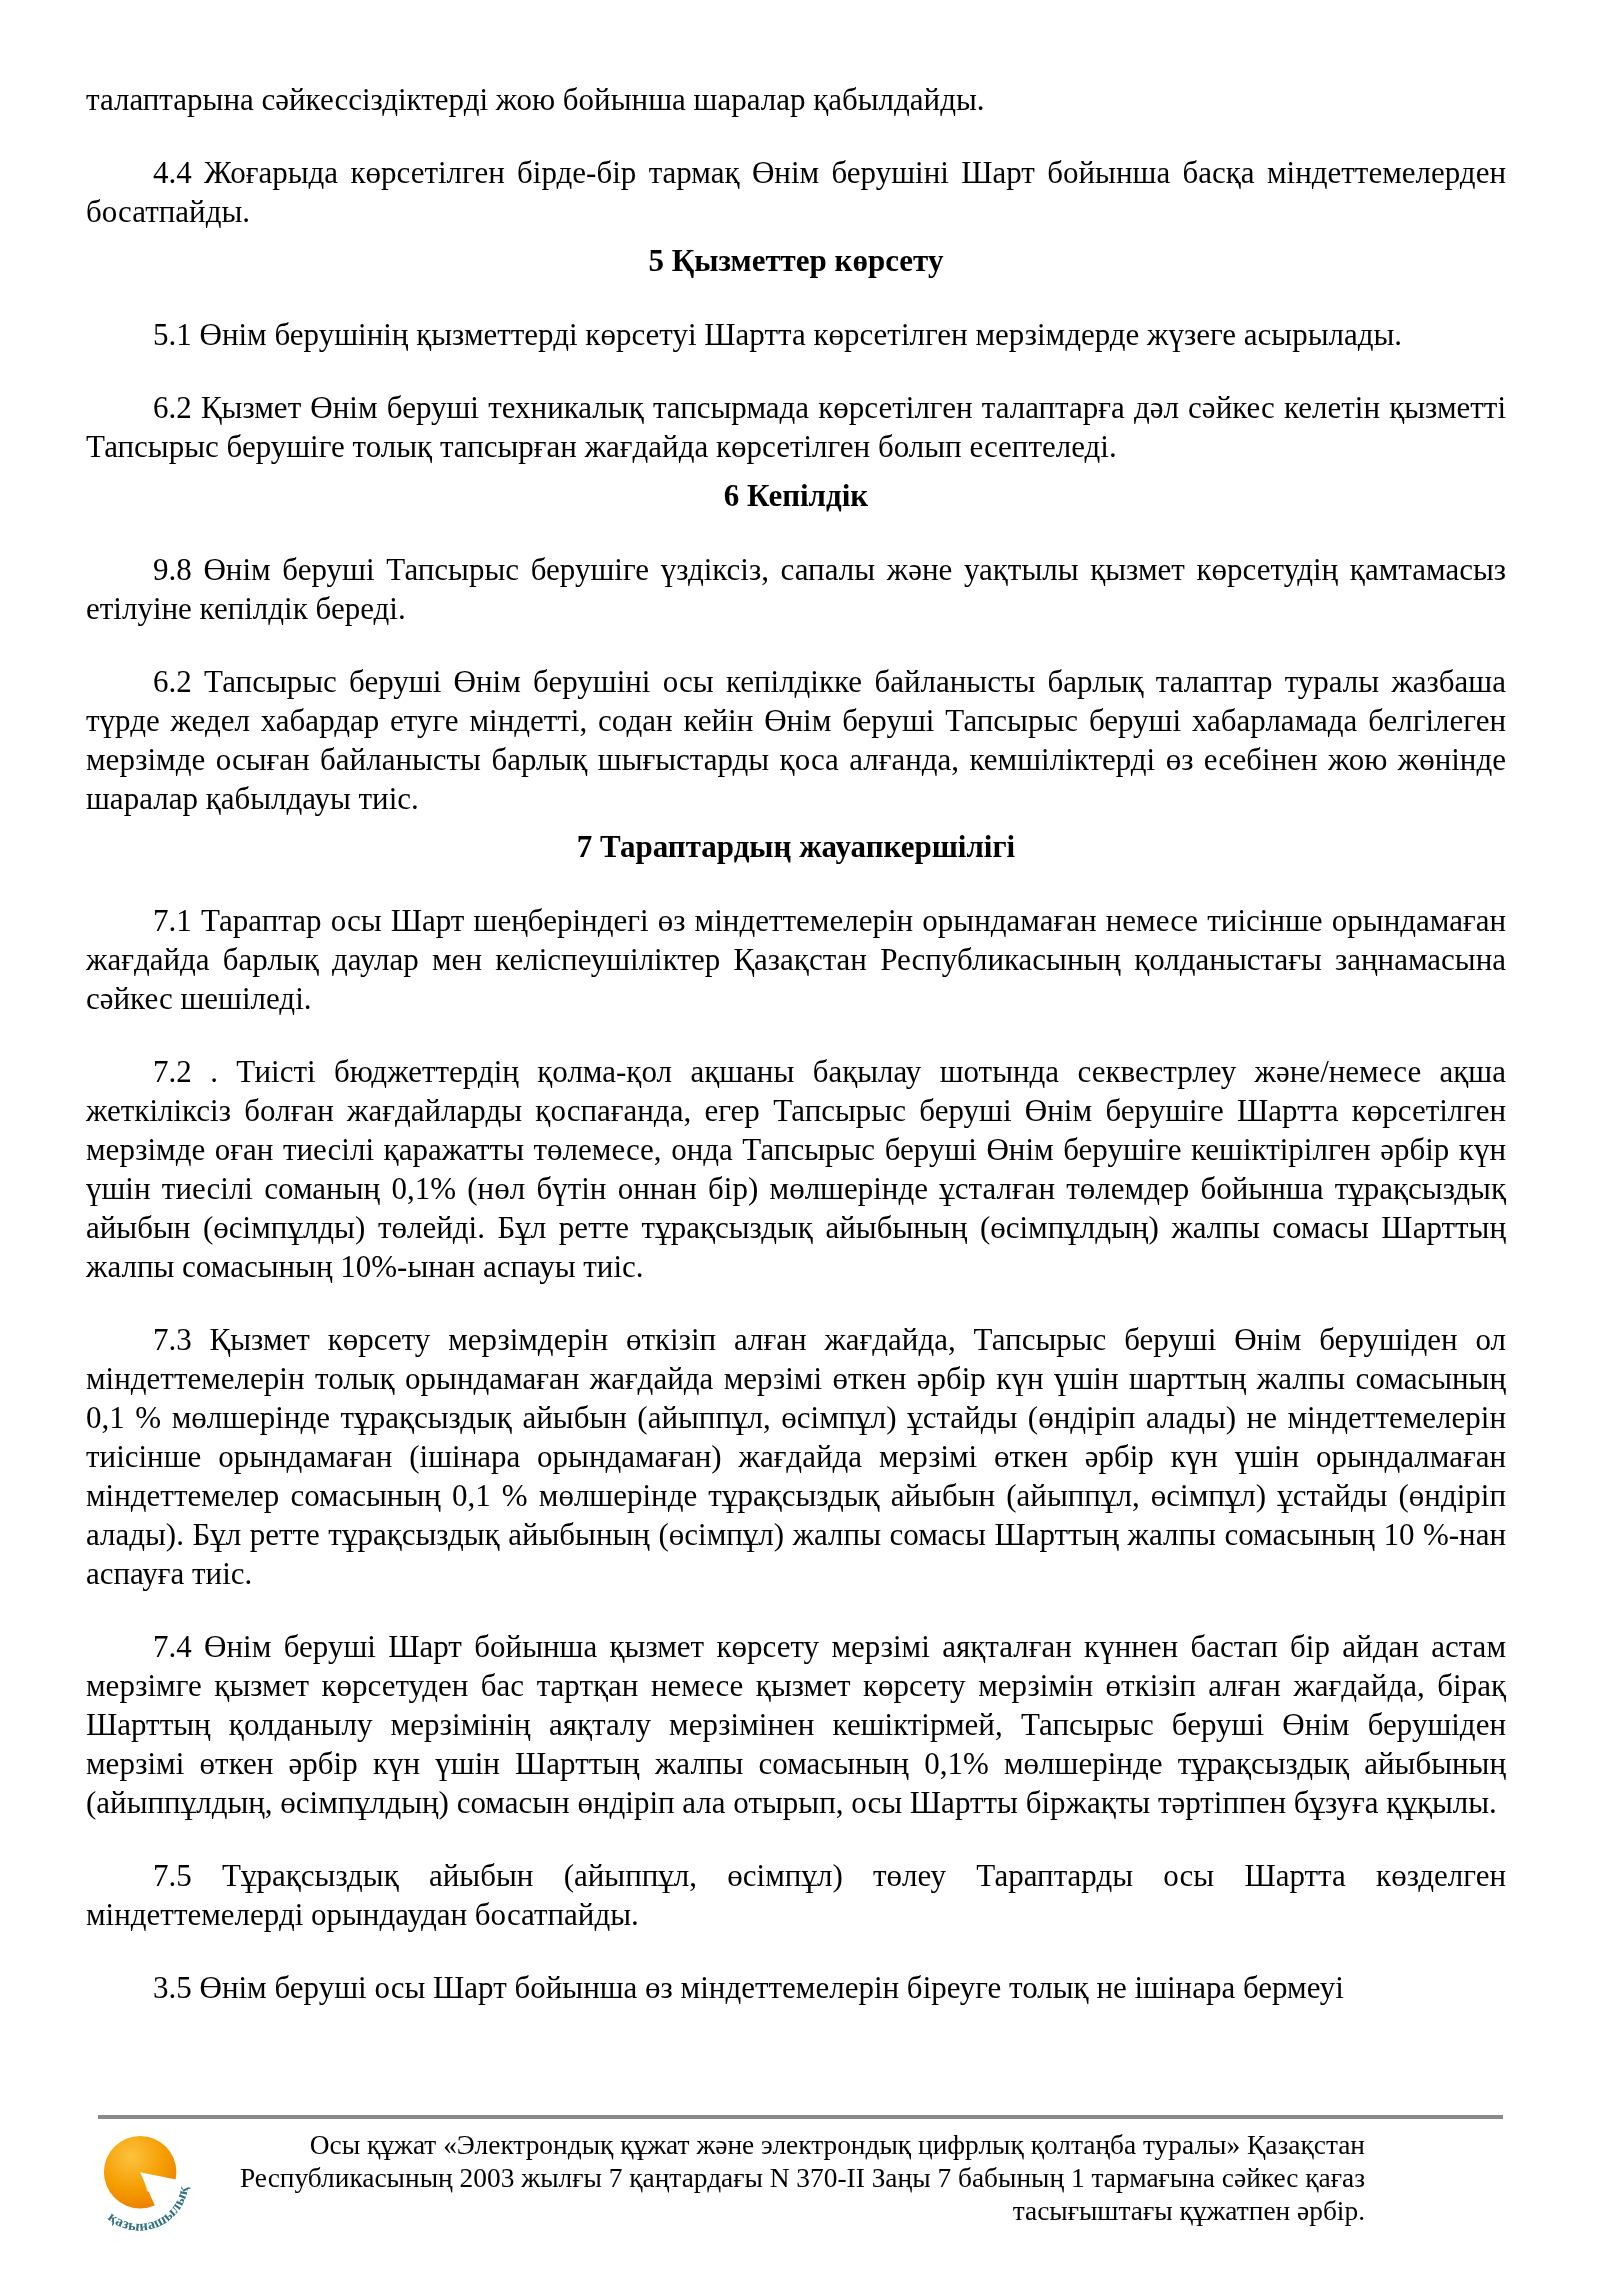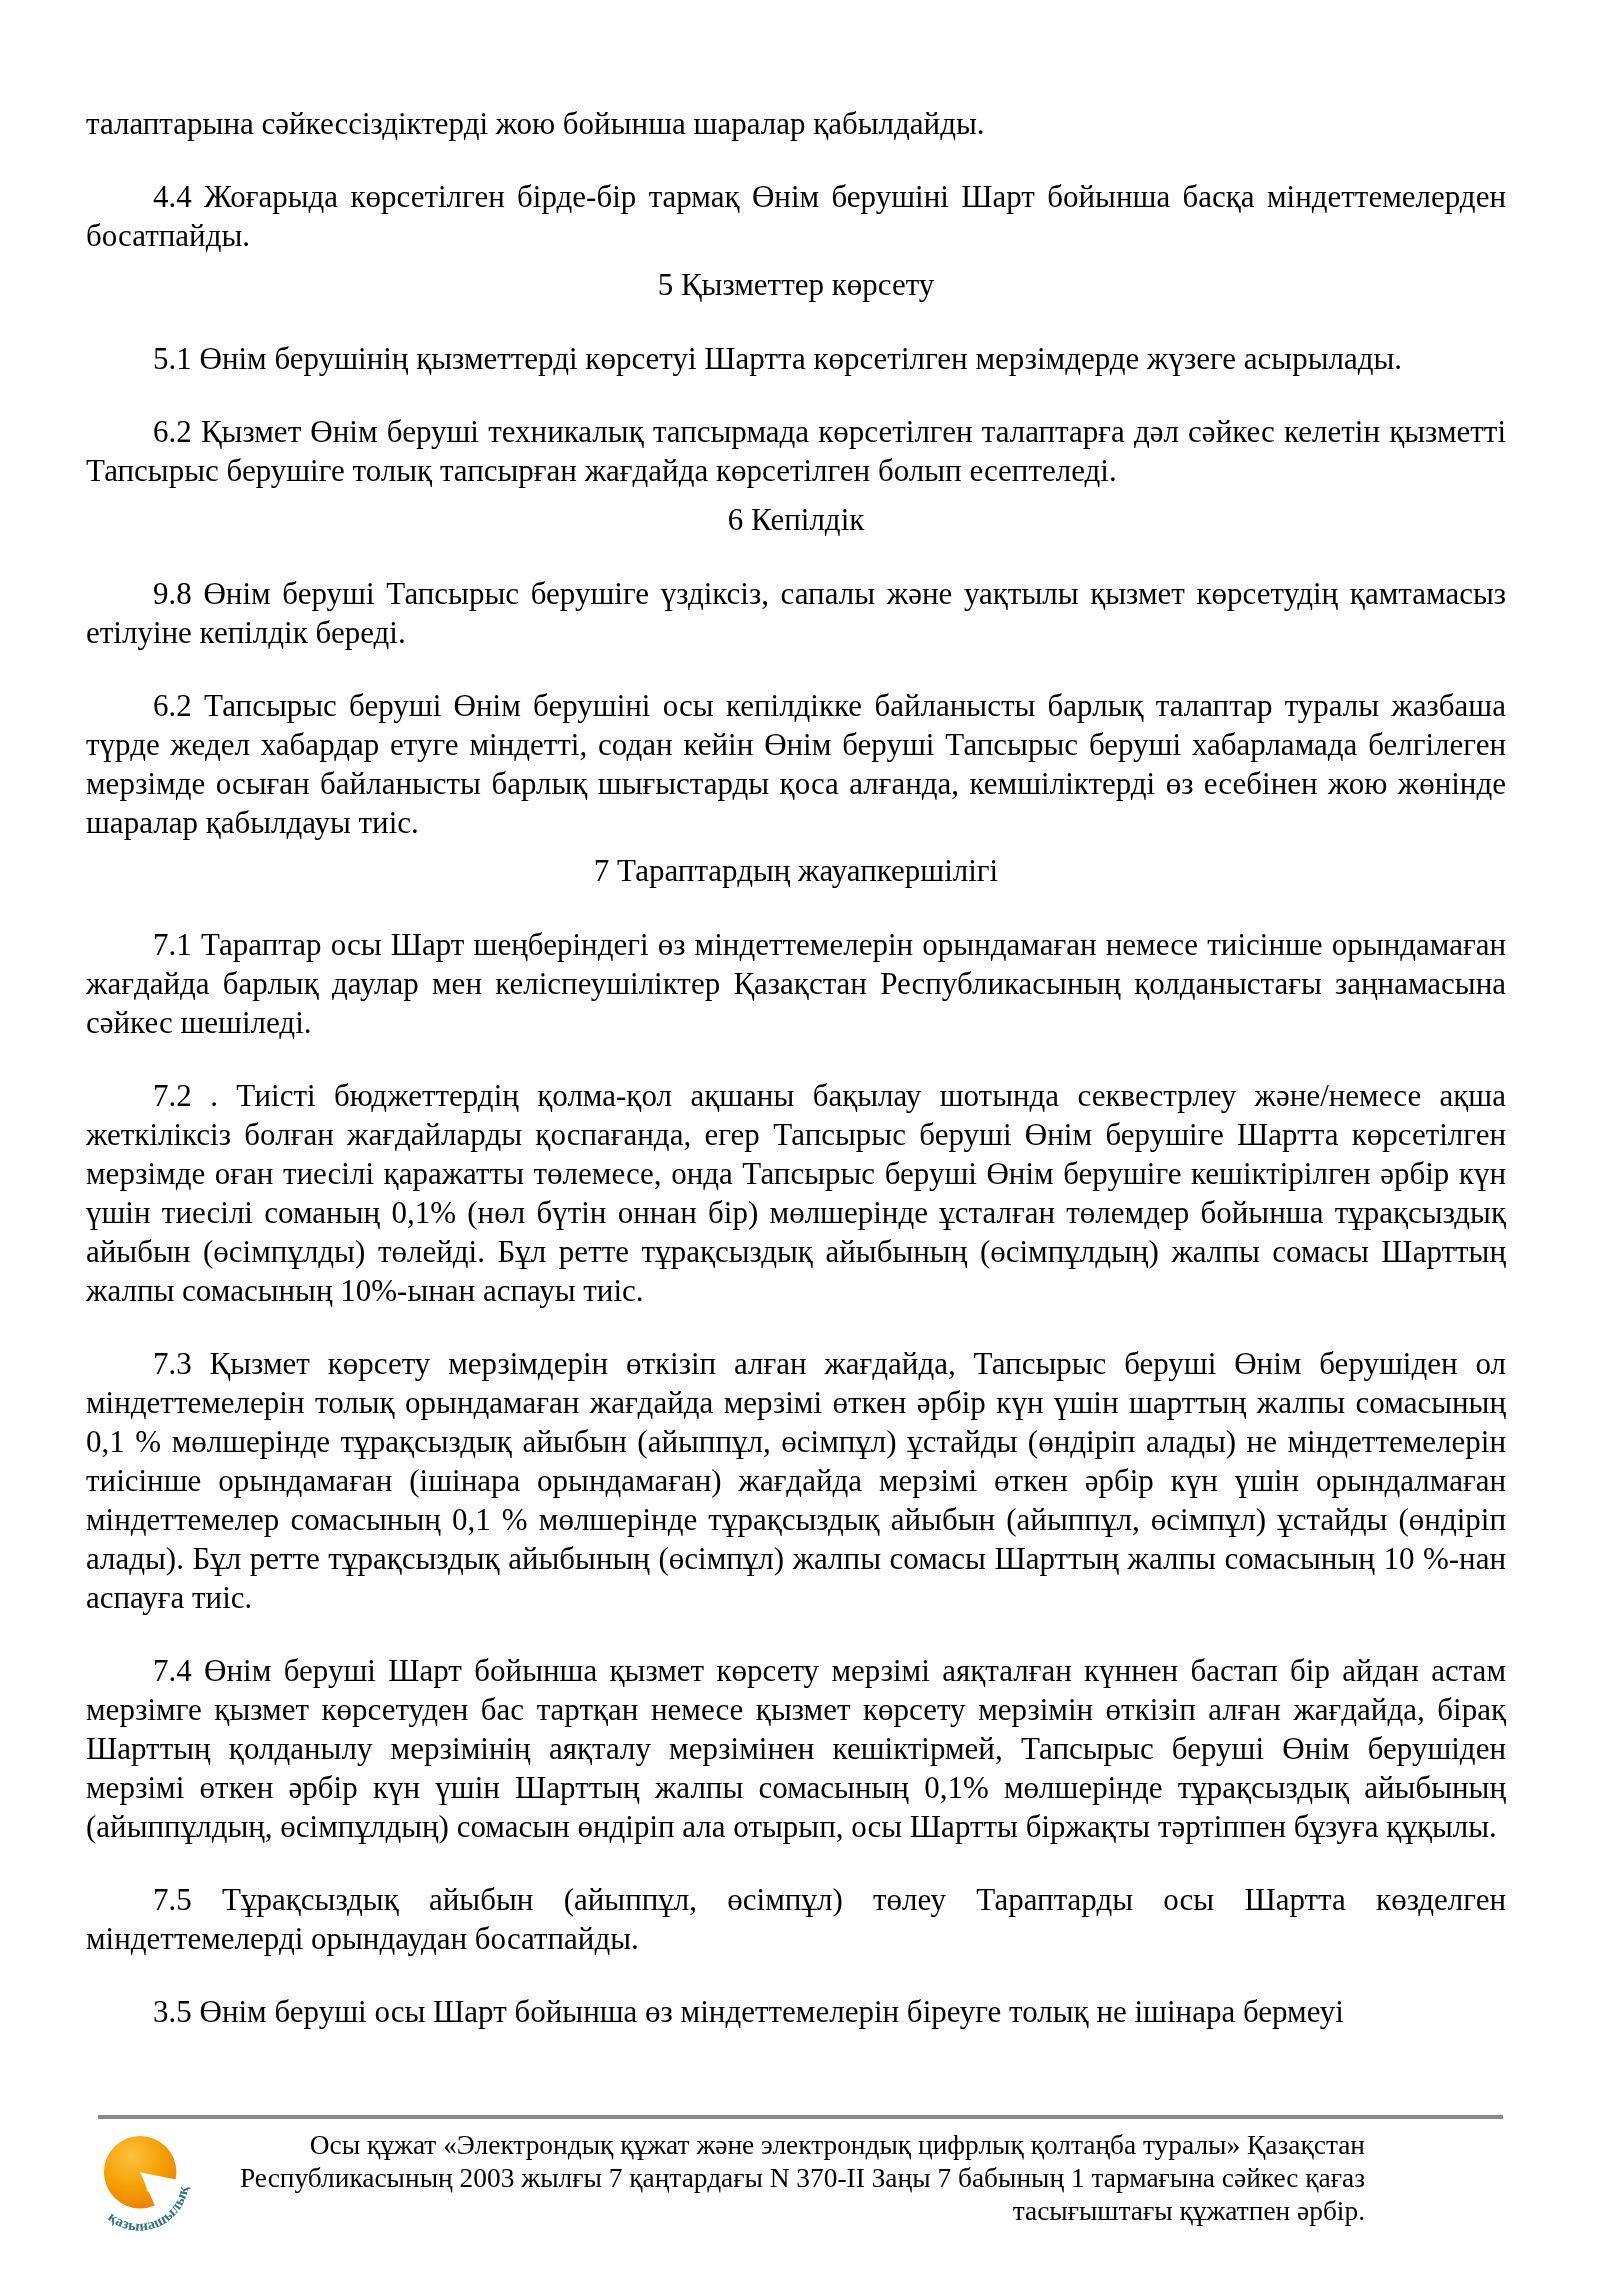--- a/index.html
+++ b/index.html
@@ -12,38 +12,38 @@
     width: 1621px;
     height: 2293px;
     position: relative;
     overflow: hidden;
     font-family: "Liberation Serif", serif;
     color: #000000;
   }
   .page-content {
     position: relative;
     z-index: 2;
-    padding: 104px 115px 0 86px;
+    padding: 80px 115px 0 86px;
     font-size: 31px;
     line-height: 39px;
   }
   p.body-par {
     margin: 34px 0 0 0;
     text-align: justify;
     text-indent: 67px;
   }
   p.continuation {
     margin-top: 0;
     text-indent: 0;
     text-align: left;
   }
   .heading {
     font-size: 31px;
     line-height: 39px;
-    font-weight: normal;
+    font-weight: bold;
     text-align: center;
     margin: 9.8px 0 35px 0;
   }
   
   .footnote {
     position: absolute;
     left: 0;
     top: 2115px;
     width: 100%;
     height: 177px;

